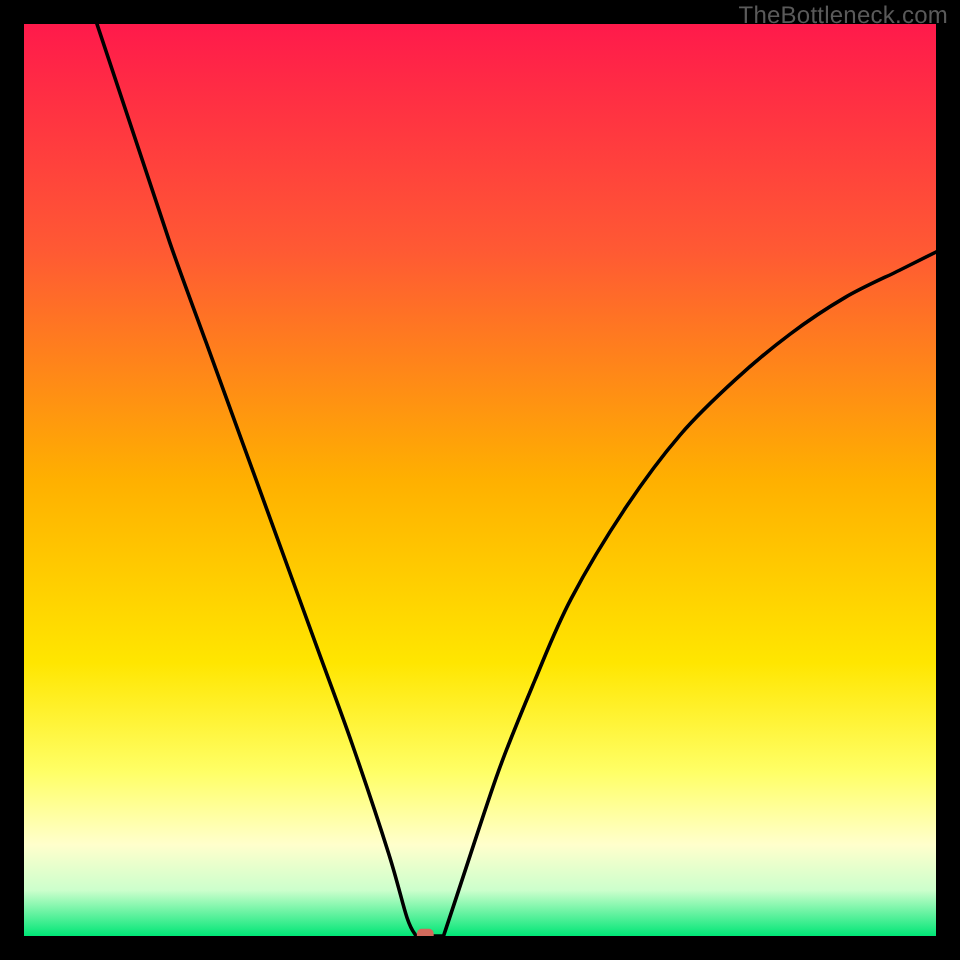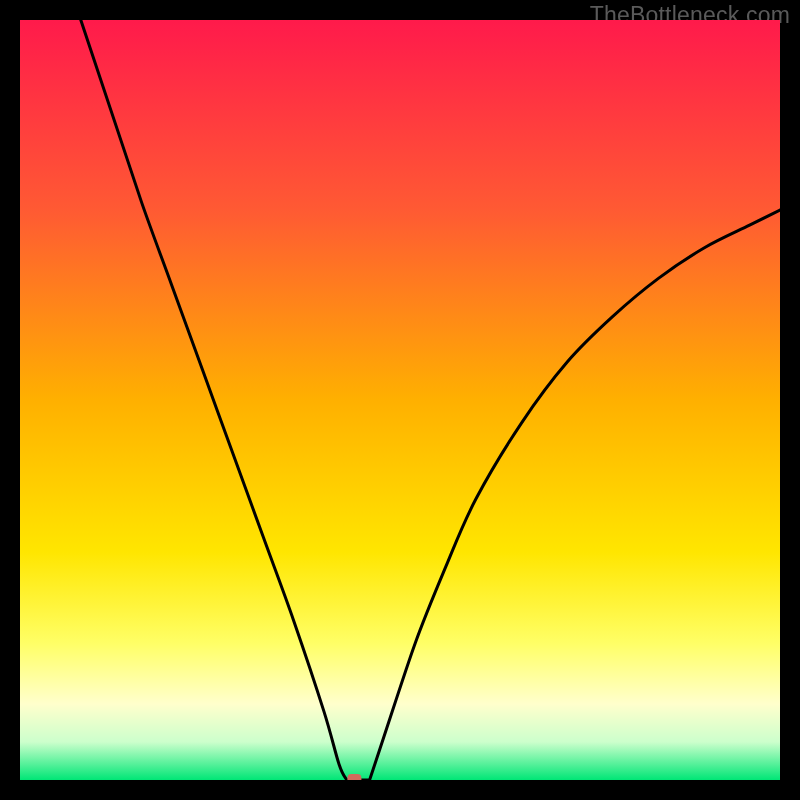--- a/index.html
+++ b/index.html
@@ -22,21 +22,21 @@
     left: 20px;
     top: 20px;
     width: 760px;
     height: 760px;
   }
   .watermark {
     position: absolute;
     top: 2px;
     right: 10px;
     color: #5a5a5a;
-    font-size: 23px;
+    font-size: 20px;
     font-weight: 500;
     letter-spacing: 0.2px;
   }
   svg { display: block; }
 </style>
 </head>
 <body>
 
 <div class="frame">
   <div class="watermark">TheBottleneck.com</div>

